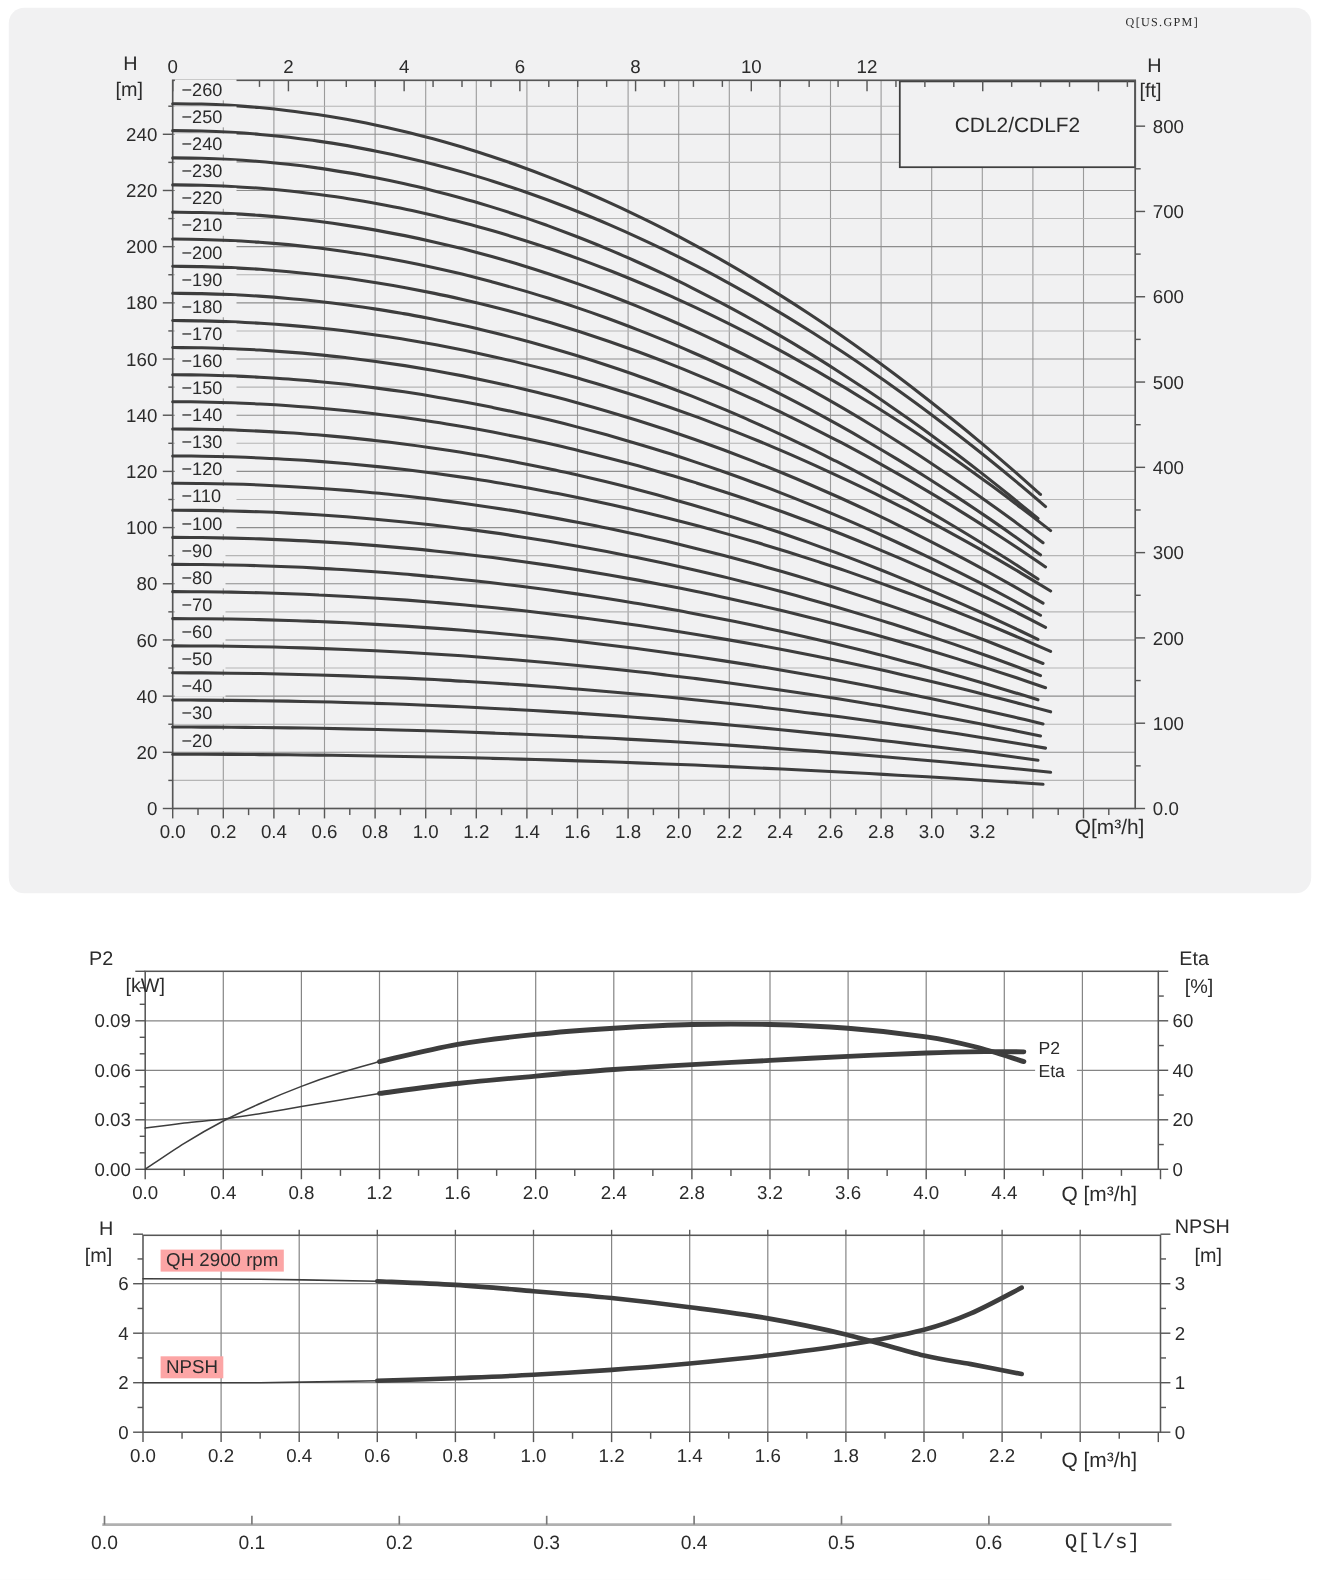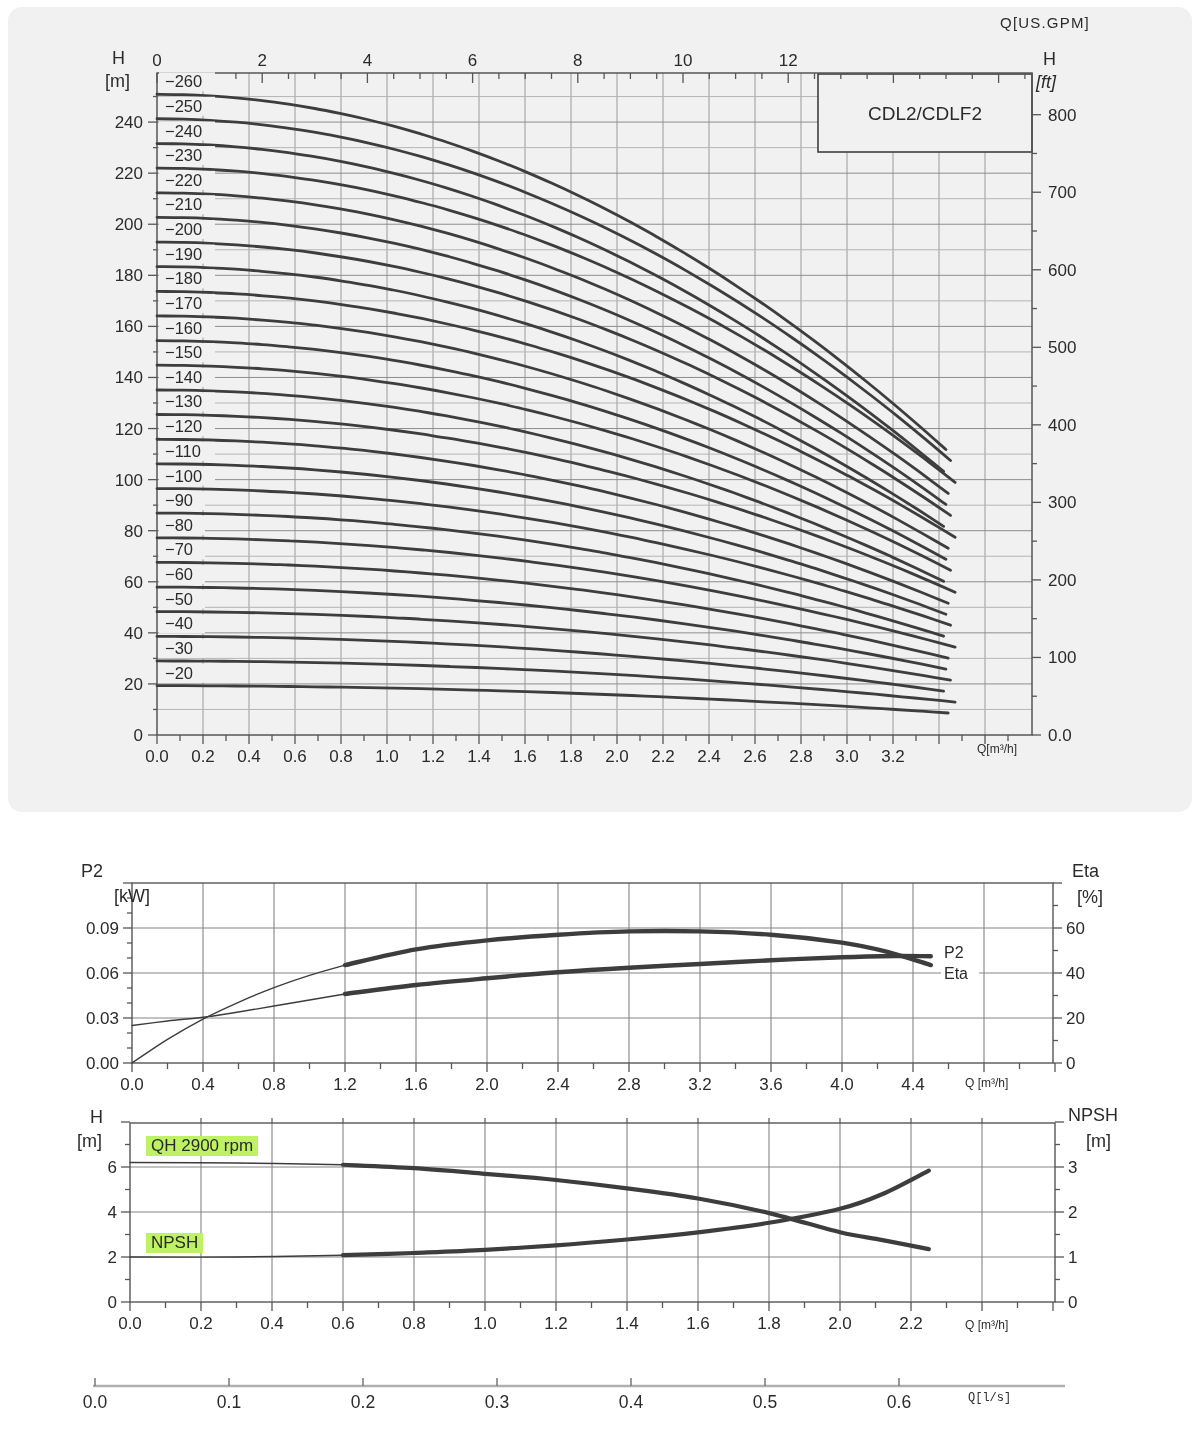--- a/index.html
+++ b/index.html
@@ -2,23 +2,23 @@
 <html><head>
 <meta charset="utf-8">
 <style>
   html,body{margin:0;padding:0;background:#ffffff;}
   body{width:1200px;height:1436px;font-family:"Liberation Sans",sans-serif;}
   .sheet{position:relative;width:1200px;height:1436px;overflow:hidden;background:#ffffff;}
   .card{position:absolute;left:8px;top:7px;width:1184px;height:805px;background:#f1f1f2;border-radius:14px;}
   svg.canvas{position:absolute;left:0;top:0;}
   svg text{font-family:"Liberation Sans","DejaVu Sans",sans-serif;fill:#2b2b2b;}
   .lbl{position:absolute;color:#2b2b2b;font-size:18px;line-height:1.1;white-space:nowrap;}
-  .lbl.small{font-size:12px;}
-  .gpm{font-size:15px;letter-spacing:1.2px;}
-  .ann{position:absolute;color:#2b2b2b;font-size:17px;background:#bef264;padding:0 5px;white-space:nowrap;}
+  .lbl.small{font-size:19px;}
+  .gpm{font-size:11px;letter-spacing:1.2px;font-family:Liberation Serif, serif;}
+  .ann{position:absolute;color:#2b2b2b;font-size:17px;background:#fca5a5;padding:0 5px;white-space:nowrap;}
 </style>
 </head>
 <body>
 
 <div class="sheet">
   <div class="card"></div>
 
   <svg id="cv" class="canvas" width="1200" height="1436" viewBox="0 0 1200 1436">
       <g>
         <line x1="203" y1="73" x2="203" y2="735" stroke="#9a9a9a" stroke-width="1"></line>
@@ -538,21 +538,21 @@
         <text x="765" y="1408" font-size="17.5" text-anchor="middle">0.5</text>
         <line x1="899" y1="1378" x2="899" y2="1386" stroke="#787878" stroke-width="1.5"></line>
         <text x="899" y="1408" font-size="17.5" text-anchor="middle">0.6</text>
       </g>
     </svg>
 
   <div class="lbl" style="left:112px;top:49px;">H</div>
   <div class="lbl" style="left:105px;top:72px;">[m]</div>
   <div class="lbl gpm" style="left:950px;top:15px;width:140px;text-align:right;">Q[US.GPM]</div>
   <div class="lbl" style="left:1043px;top:50px;">H</div>
-  <div class="lbl" style="left:1036px;top:73px;font-style:italic;">[ft]</div>
+  <div class="lbl" style="left:1036px;top:73px;">[ft]</div>
   <div class="lbl small" style="left:977px;top:743px;">Q[m³/h]</div>
 
   <div class="lbl" style="left:81px;top:862px;">P2</div>
   <div class="lbl" style="left:66px;top:887px;margin-left:48px;">[kW]</div>
   <div class="lbl" style="left:1072px;top:862px;">Eta</div>
   <div class="lbl" style="left:1077px;top:888px;">[%]</div>
   <div class="lbl small" style="left:965px;top:1077px;">Q [m³/h]</div>
 
   <div class="lbl" style="left:90px;top:1108px;">H</div>
   <div class="lbl" style="left:77px;top:1132px;">[m]</div>

